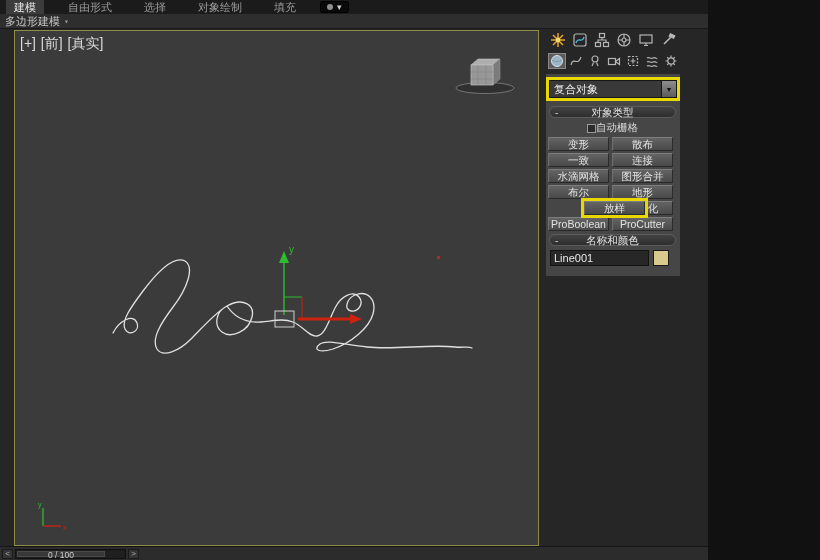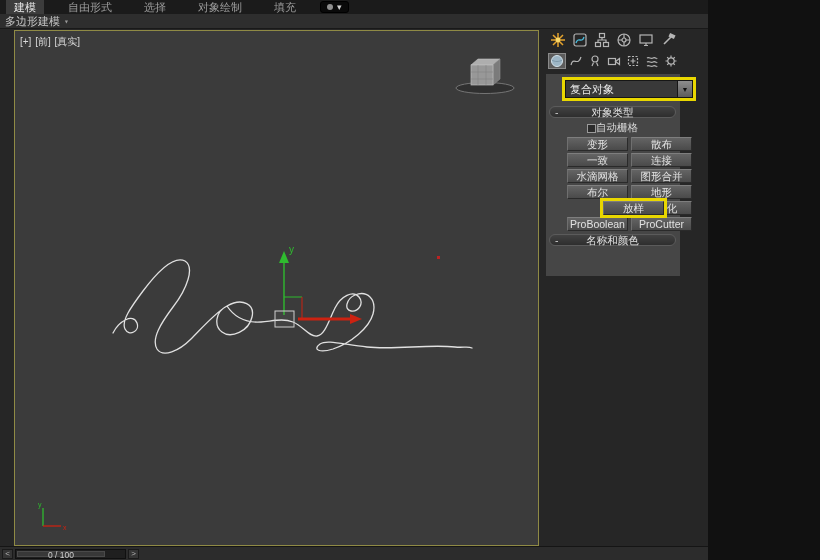--- a/index.html
+++ b/index.html
@@ -20,50 +20,50 @@
     padding:0 6px; display:flex; align-items:center; gap:4px; }
   .overflow-dot { width:6px; height:6px; border-radius:50%; background:#8f8f8f; }
   
   .ribbon2 { position:absolute; left:0; top:14px; width:820px; height:15px;
     background:#2e2e2e; border-bottom:1px solid #191919; display:flex;
     align-items:center; gap:4px; padding-left:5px; font-size:11px; color:#c6c6c6;font-family:Liberation Mono, monospace; }
   .ribbon2 .arr { font-size:8px; color:#9a9a9a; }
   
   .viewport { position:absolute; left:14px; top:30px; width:525px; height:516px;
     background:#3b3b3b; border:1px solid #8f8a45; }
-  .vp-label { position:absolute; left:5px; top:4px; font-size:10px; color:#dadada; z-index:3; }
+  .vp-label { position:absolute; left:5px; top:4px; font-size:14px; color:#dadada; z-index:3; }
   .vp-label span { margin-right:1px; cursor:default; }
   .scene { position:absolute; left:0; top:0; width:523px; height:514px; }
   
   .cmd { position:absolute; left:546px; top:30px; width:134px; height:516px; }
   .panel-body { position:absolute; left:0; top:44px; width:134px; height:202px; background:#464646; }
   .cmd-tabs { position:absolute; left:2px; top:2px; display:flex; gap:2px; }
   .cmd-cats { position:absolute; left:2px; top:23px; display:flex; gap:1px; }
   .ptab { width:20px; height:16px; display:flex; align-items:center; justify-content:center; }
   .ctab { width:18px; height:16px; display:flex; align-items:center; justify-content:center; }
   .ctab.active { background:#5c5c5c; border:1px solid #8a8a8a; }
-  .combo-outer { position:absolute; left:16px; top:47px; width:134px; height:24px;
+  .combo-outer { position:absolute; left:0; top:47px; width:134px; height:24px;
     border:3px solid #e9d700; background:#464646; display:flex; }
   .combo { flex:1; display:flex; border:1px solid #161616; background:#393939; }
   .combo-text { flex:1; font-size:11px; color:#ececec; line-height:16px; padding-left:4px;
     white-space:nowrap; overflow:hidden; }
   .combo-btn { width:15px; background:linear-gradient(#8d8d8d,#5c5c5c);
     border-left:1px solid #161616; display:flex; align-items:center; justify-content:center;
     font-size:7px; color:#101010; }
   .rollout { position:absolute; left:3px; width:127px; height:12px;
     background:linear-gradient(#424242,#2e2e2e); border:1px solid #5b5b5b; border-radius:6px;
     font-size:10.5px; color:#e3e3e3; text-align:center; line-height:10px; }
   .roll-minus { position:absolute; left:5px; top:0; line-height:10px; color:#cfcfcf; }
   .r-objtype { top:76px; }
   .r-namecolor { top:204px; }
   .autogrid { position:absolute; left:3px; top:92px; width:127px; height:12px;
     display:flex; align-items:center; justify-content:center; 
     font-size:10.5px; color:#d8d8d8; }
   .chk { width:9px; height:9px; background:#2b2b2b; border:1px solid #9a9a9a; }
-  .btn-grid { position:absolute; left:21px; top:107px; display:grid;
+  .btn-grid { position:absolute; left:2px; top:107px; display:grid;
     grid-template-columns:61px 61px; gap:2px 3px; }
   .otbtn { width:61px; height:14px; line-height:13px; font-size:10.5px; text-align:center;
     color:#e2e2e2; background:linear-gradient(#646464,#4a4a4a);
     border:1px solid #2a2a2a; border-top-color:#7e7e7e; border-left-color:#6f6f6f;
     white-space:nowrap; overflow:hidden; cursor:default; }
   .otbtn.hl { box-shadow:0 0 0 3px #e9d700; position:relative; z-index:2;margin-left:36px; }
   .name-row { position:absolute; left:4px; top:220px; display:flex; align-items:center; gap:4px; }
   .name-input { width:99px; height:16px; background:#272727; border:1px solid #141414;
     color:#e8e8e8; font-size:11px; font-family:"Liberation Sans",sans-serif; padding:0 3px; }
   .swatch { width:16px; height:16px; border:1px solid #1a1a1a; }
@@ -285,20 +285,24 @@
       <div class="otbtn hl">放样</div>
       <div class="otbtn">网格化</div>
       <div class="otbtn">ProBoolean</div>
       <div class="otbtn">ProCutter</div>
     </div>
 
     <div class="rollout r-namecolor">
       <span class="roll-minus">-</span>
       <span>名称和颜色</span>
     </div>
+    <div class="name-row">
+      <input class="name-input" type="text" value="Line001" style="">
+      <div class="swatch" style="background: rgb(217, 203, 139);"></div>
+    </div>
   </div>
 
   <div class="statusbar">
     <div class="tl-arrow tl-prev">&lt;</div>
     <div class="tl-track">
       <div class="tl-thumb">0 / 100</div>
     </div>
     <div class="tl-arrow tl-next">&gt;</div>
   </div>
 

